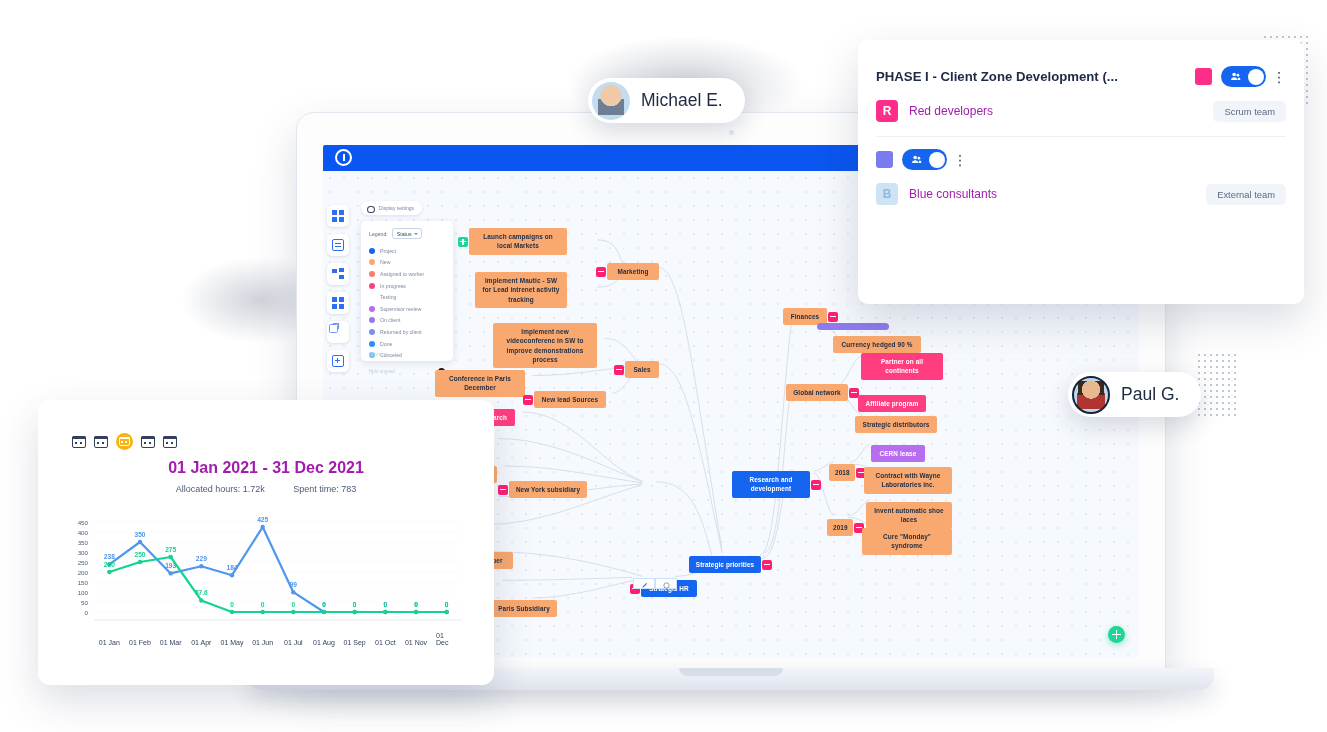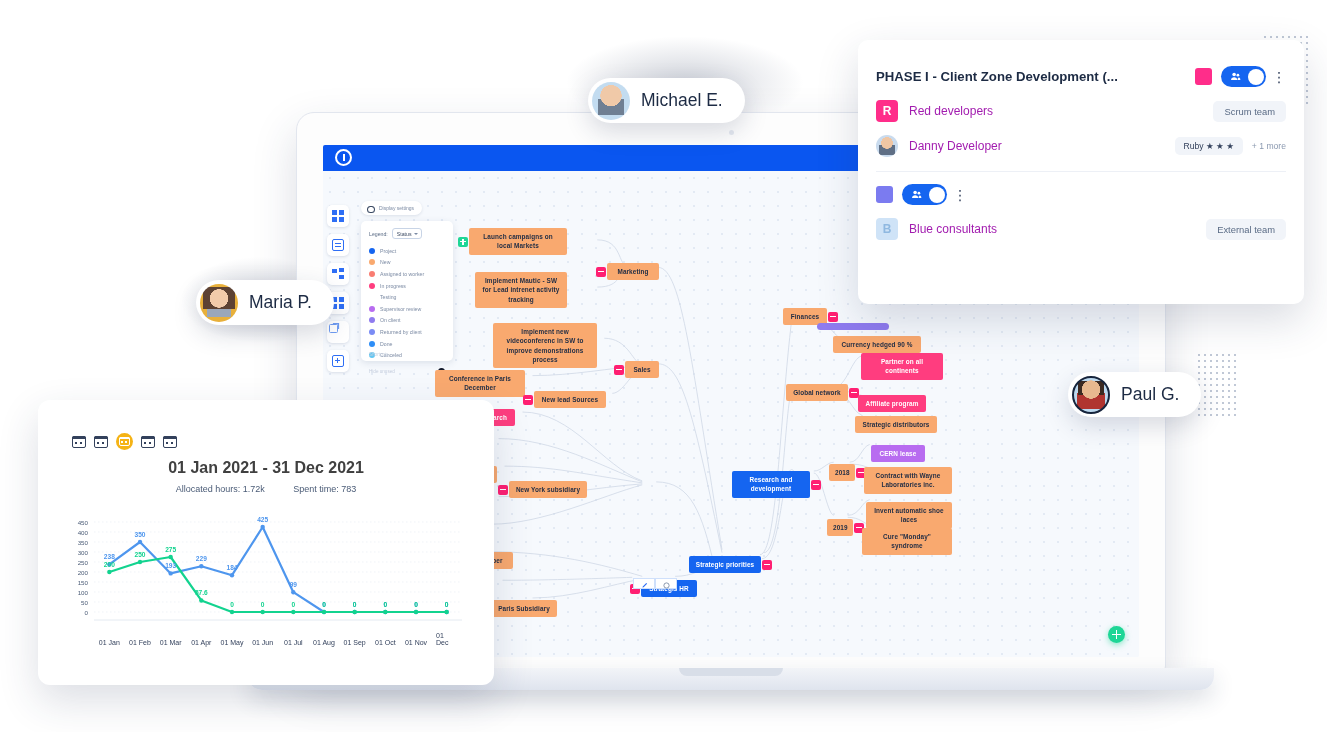--- a/index.html
+++ b/index.html
@@ -109,21 +109,21 @@
   .calic .g1,.calic .g2 { position:absolute; width:2px; height:2px; background:#33415c;
     top:8px; }
   .calic .g1{ left:3px; } .calic .g2{ left:8px; }
   .calic.active { width:17px; height:17px; margin-top:-1.5px; border-radius:50%;
     background:#f5b315; }
   .calic.active .body{ left:2.8px; top:4px; width:11px; height:9px; border-color:#fff;
     background:transparent; }
   .calic.active .bar{ left:2.8px; top:4px; width:11px; height:2.6px; background:#fff; }
   .calic.active .g1,.calic.active .g2{ background:#fff; top:8.6px; }
   .calic.active .g1{ left:5px; } .calic.active .g2{ left:8.6px; }
-  .cc-range { text-align:center; font-size:16px; font-weight:bold; color:#404040;
+  .cc-range { text-align:center; font-size:16px; font-weight:bold; color:#a21caf;
     margin-top:9px; }
   .cc-meta { text-align:center; font-size:9px; color:#4a5b76; margin-top:7px; }
   .cc-meta span { margin:0 13px; }
   .plot { position:relative; margin-top:22px; height:110px; }
   .ylab { position:absolute; left:0; width:24px; text-align:right; font-size:6.2px;
     color:#4a5b76; transform:translateY(-50%); }
   .xlab { position:absolute; font-size:7px; color:#33415c; transform:translateX(-50%);
     bottom:-20px; }
   .dlab { position:absolute; font-size:6.6px; font-weight:bold;
     transform:translate(-50%,-100%); white-space:nowrap; }
@@ -493,26 +493,20 @@
               </svg>
               <span class="knob"></span>
             </div>
             <div class="ph-kebab">⋮</div>
           </div>
           <div class="ph-row">
             <div class="ph-av" style="background: rgb(255, 45, 138);">R</div>
             <div class="ph-name">Red developers</div>
             <div class="ph-tag">Scrum team</div>
           </div>
-          <div class="ph-row">
-            <div class="ph-av round" style="background: radial-gradient(circle at 50% 36%, rgb(239, 198, 164) 0px, rgb(239, 198, 164) 32%, transparent 33%), linear-gradient(rgb(95, 111, 133) 0px, rgb(95, 111, 133) 100%) 50% 80% / 16px 10px no-repeat, rgb(201, 219, 238);"></div>
-            <div class="ph-name">Danny Developer</div>
-            <div class="ph-skill">Ruby  ★ ★ ★</div>
-            <div class="ph-more">+ 1 more</div>
-          </div>
         </div>
         <div class="phase">
           <div class="ph-head">
             <div class="ph-swatch" style="background: rgb(123, 123, 240);"></div>
             <div class="ph-toggle">
               <svg class="ppl" viewBox="0 0 16 16">
                 <circle cx="6" cy="5" r="2.6" fill="#fff"></circle>
                 <circle cx="11.5" cy="6" r="2" fill="#fff"></circle>
                 <path d="M1.5 13c0-2.6 2-4 4.5-4s4.5 1.4 4.5 4z" fill="#fff"></path>
                 <path d="M11 13c0-1.8.6-3 2-3.4 1.4.4 2 1.6 2 3.4z" fill="#fff"></path>
@@ -528,26 +522,20 @@
           </div>
         </div>
       </div>
   </div>
 
   <div class="chip" style="left:588px;top:78px;">
     <span class="av" style="background:radial-gradient(circle at 50% 36%, #f0c9a8 0 34%, transparent 35%),
              linear-gradient(#6f7f93 0 100%) no-repeat 50% 78%/26px 16px, #c3dcf0;"></span>
     <span class="nm">Michael E.</span>
   </div>
-  <div class="chip" style="left:196px;top:280px;">
-    <span class="av" style="background:radial-gradient(circle at 50% 38%, #f2cbaa 0 30%, transparent 31%),
-             linear-gradient(#5d4233 0 100%) no-repeat 50% 20%/32px 22px,
-             linear-gradient(#9aa7ba 0 100%) no-repeat 50% 82%/24px 14px, #e8b03a;"></span>
-    <span class="nm">Maria P.</span>
-  </div>
   <div class="chip" style="left:1068px;top:372px;">
     <span class="av" style="border:2px solid #16243c;
              background:radial-gradient(circle at 50% 34%, #e8b98f 0 32%, transparent 33%),
              linear-gradient(#3b2a22 0 100%) no-repeat 50% 16%/26px 14px,
              linear-gradient(#b0342f 0 100%) no-repeat 50% 84%/28px 16px, #bcd8ee;"></span>
     <span class="nm">Paul G.</span>
   </div>
 
 </div>
 

